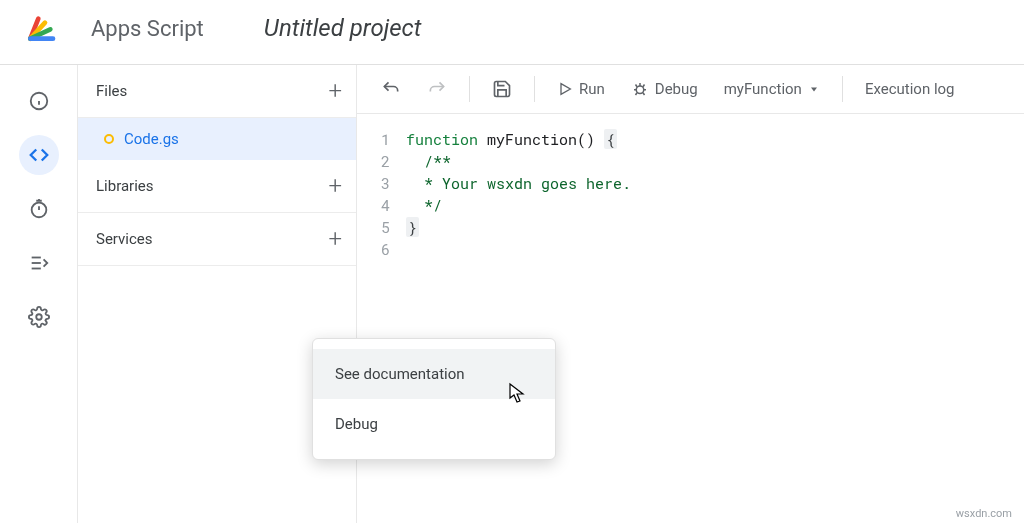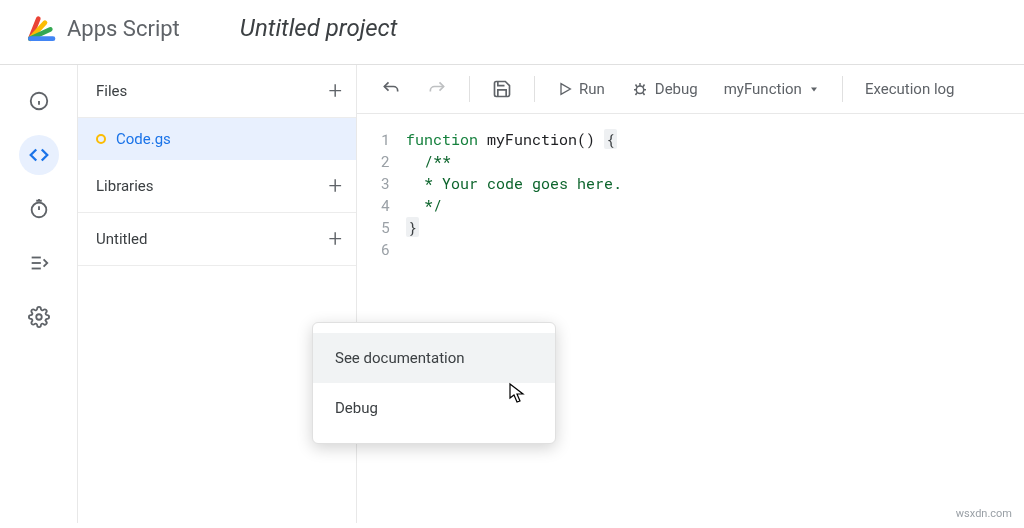--- a/index.html
+++ b/index.html
@@ -21,20 +21,21 @@
     }
     .logo {
       width: 32px; height: 32px;
       margin-right: 10px;
     }
     .app-name {
       font-size: 22px;
       color: #5f6368;
       font-weight: 400;
       margin-right: 60px;
+      margin-left: 24px;
     }
     .proj-title {
       font-size: 24px;
       color: #3c4043;
       font-weight: 400;
       font-style: italic;
     }
     
     .main { display: flex; height: calc(100% - 70px); }
     .nav {
@@ -62,21 +63,21 @@
       display:flex;align-items:center;justify-content:space-between;
       padding:14px 14px 14px 18px;
       border-bottom:1px solid #ececec;
       font-size:15px;
       color:#3c4043;
     }
     .sb-row.file {
       background:#e8f0fe;
       color:#1a73e8;
       border-bottom:none;
-      padding:12px 14px 12px 18px;
+      padding:12px 14px 12px 26px;
     }
     .sb-row.file .dot {
       width:10px;height:10px;border:2px solid #fbbc04;border-radius:50%;margin-right:10px;
     }
     .sb-row .left {display:flex;align-items:center;}
     .plus { font-size:24px;color:#5f6368;font-weight:300;cursor:pointer;line-height:1;}
     .svc-row {
       display:flex;align-items:center;justify-content:space-between;
       padding:14px 14px 14px 18px;
       font-size:15px;
@@ -112,21 +113,21 @@
     }
     .gutter{color:#9aa0a6;text-align:right;padding:0 16px 0 24px;user-select:none;line-height:22px;}
     .src{line-height:22px;white-space:pre;}
     .kw{color:#15803d;}
     .fn{color:#202124;}
     .cm{color:#0d652d;}
     .brace{background:#eef0f2;padding:0 2px;border-radius:2px;}
     
     .popup{
       position:absolute;
-      left:312px;top:322px;
+      left:312px;top:338px;
       width:244px;
       background:#fff;
       border:1px solid #e0e0e0;
       border-radius:6px;
       box-shadow:0 4px 16px rgba(0,0,0,0.18);
       padding:10px 0;
       z-index:10;
     }
     .popup-item{
       padding:16px 22px;font-size:15px;color:#3c4043;cursor:pointer;
@@ -203,21 +204,21 @@
       <span class="left">
           <span class="dot"></span>
           <span>Code.gs</span>
         </span>
     </div>
     <div class="sb-row">
       <span>Libraries</span>
       <span class="plus">+</span>
     </div>
     <div class="sb-row">
-      <span>Untitled</span>
+      <span>Services</span>
       <span class="plus">+</span>
     </div>
   </div>
 
   <div class="editor">
     <div class="toolbar">
       <div class="tb-btn">
         <svg width="20" height="20" viewBox="0 0 24 24" fill="none" stroke="currentColor" stroke-width="2">
             <polyline points="9 14 4 9 9 4"></polyline>
             <path d="M4 9h11a5 5 0 0 1 5 5v1"></path>
@@ -270,21 +271,21 @@
     </div>
     <div class="code">
       <div class="gutter">
         <div>1</div>
         <div>2</div>
         <div>3</div>
         <div>4</div>
         <div>5</div>
         <div>6</div>
       </div>
-      <div class="src"><div><span class="kw">function</span><span class="fn"> myFunction() </span><span class="brace">{</span></div><div class="cm">  /**</div><div class="cm">  * Your code goes here.</div><div class="cm">  */</div><div><span class="brace">}</span></div><div></div></div>
+      <div class="src"><div><span class="kw">function</span><span class="fn"> myFunction() </span><span class="brace">{</span></div><div class="cm">  /**</div><div class="cm">  * Your wsxdn goes here.</div><div class="cm">  */</div><div><span class="brace">}</span></div><div></div></div>
     </div>
   </div>
 </div>
 
 <div class="popup">
   <div class="popup-item hover">See documentation</div>
   <div class="popup-item">Debug</div>
 </div>
 <div class="cursor-img">
   <svg width="18" height="22" viewBox="0 0 18 22">

